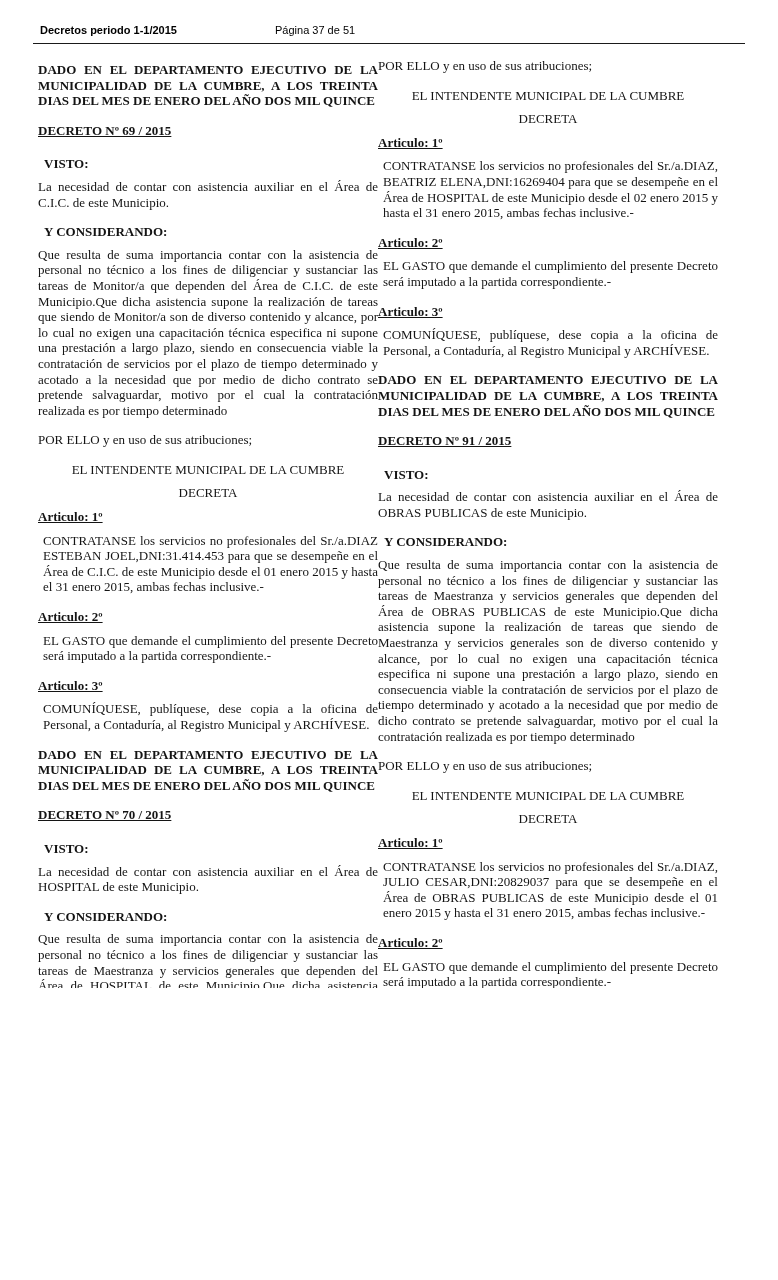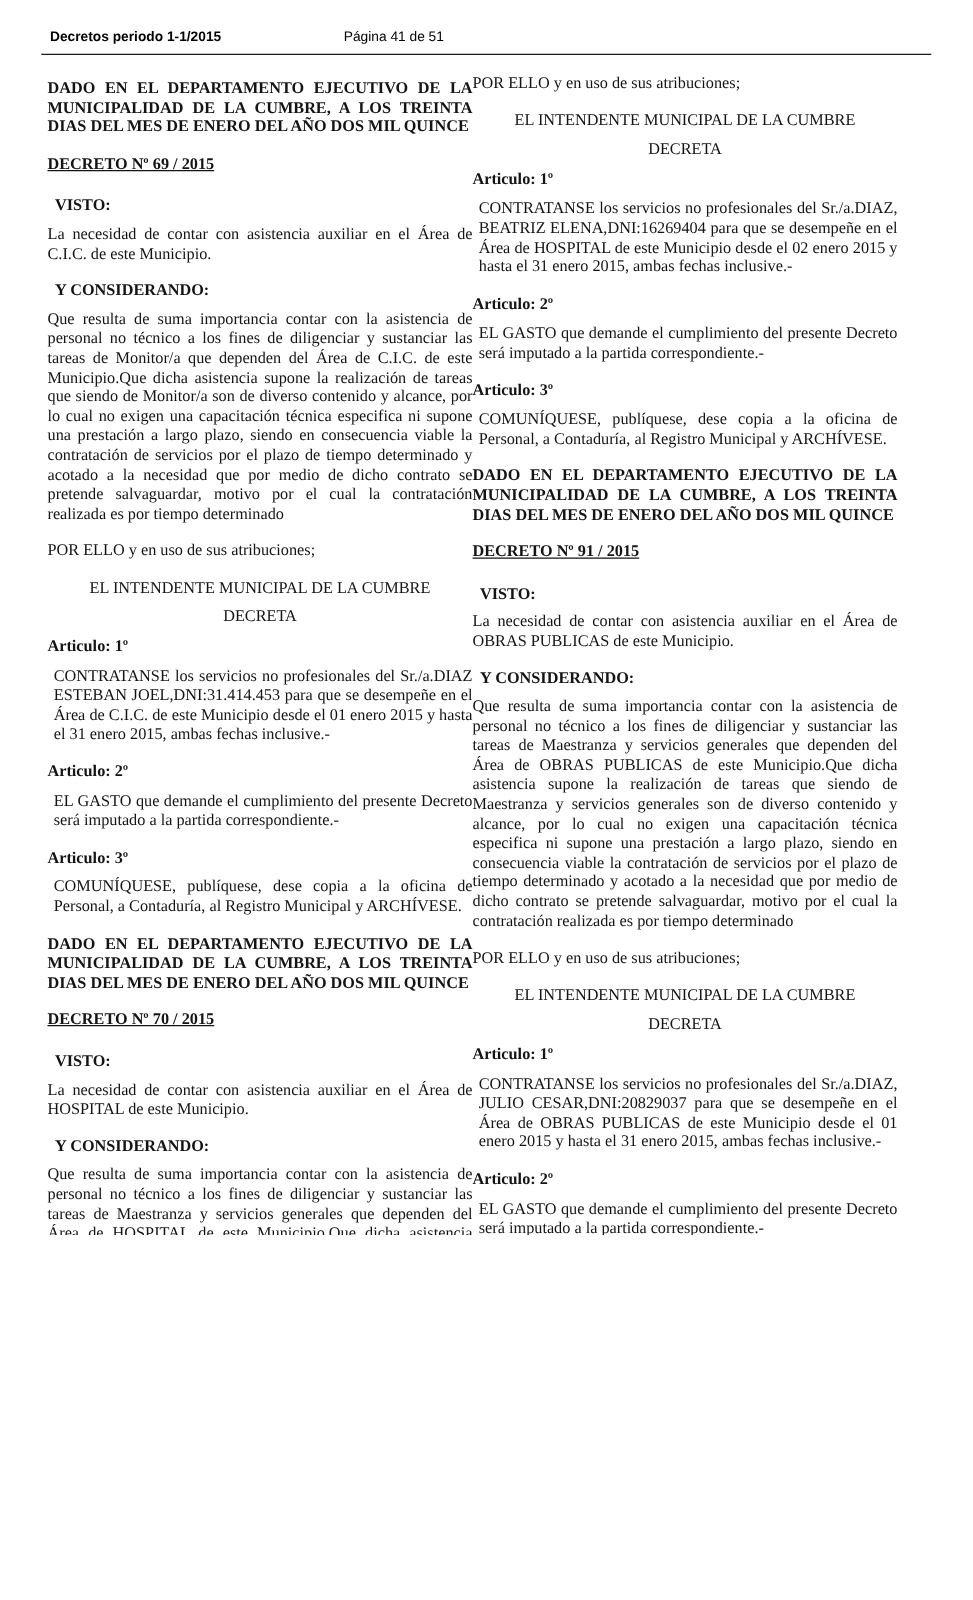--- a/index.html
+++ b/index.html
@@ -30,30 +30,30 @@
   .columns {
     display: flex;
     padding: 14px 60px 0 38px;
   }
   .col { flex: 1; min-width: 0; }
   .block { margin: 0 0 14px 0; text-align: justify; }
   .b-given  { font-weight: bold; margin-top: 4px; }
   .b-title  { font-weight: bold; text-decoration: underline; text-align: left; margin: 14px 0 18px 0; }
   .b-label  { font-weight: bold; text-align: left; margin-bottom: 7px; padding-left: 6px; }
   .b-center { text-align: center; margin-bottom: 8px; }
-  .b-article{ font-weight: bold; text-align: left; margin-bottom: 8px; }
+  .b-article{ font-weight: bold; text-decoration: underline; text-align: left; margin-bottom: 8px; }
   .b-indent { padding-left: 5px; }
 </style>
 </head>
 <body>
 
 <div class="page">
   <div class="page-header">
     <span class="hdr-left">Decretos periodo 1-1/2015</span>
-    <span class="hdr-right">Página 41 de 51</span>
+    <span class="hdr-right">Página 37 de 51</span>
   </div>
   <div class="columns">
     <div class="col">
         <div class="block b-given">DADO EN EL DEPARTAMENTO EJECUTIVO DE LA MUNICIPALIDAD DE LA CUMBRE, A LOS TREINTA DIAS DEL MES DE ENERO DEL AÑO DOS MIL QUINCE</div>
         <div class="block b-title">DECRETO Nº 69 / 2015</div>
         <div class="block b-label">VISTO:</div>
         <div class="block b-para">La necesidad de contar con asistencia auxiliar en el Área de C.I.C. de este Municipio.</div>
         <div class="block b-label">Y CONSIDERANDO:</div>
         <div class="block b-para">Que resulta de suma importancia contar con la asistencia de personal no técnico a los fines de diligenciar y sustanciar las tareas de Monitor/a que dependen del Área de C.I.C. de este Municipio.Que dicha asistencia supone la realización de tareas que siendo de Monitor/a son de diverso contenido y alcance, por lo cual no exigen una capacitación técnica especifica ni supone una prestación a largo plazo, siendo en consecuencia viable la contratación de servicios por el plazo de tiempo determinado y acotado  a la necesidad que por medio de dicho contrato se pretende salvaguardar, motivo por el cual la contratación realizada es por tiempo determinado</div>
         <div class="block b-para">POR ELLO y en uso de sus atribuciones;</div>

